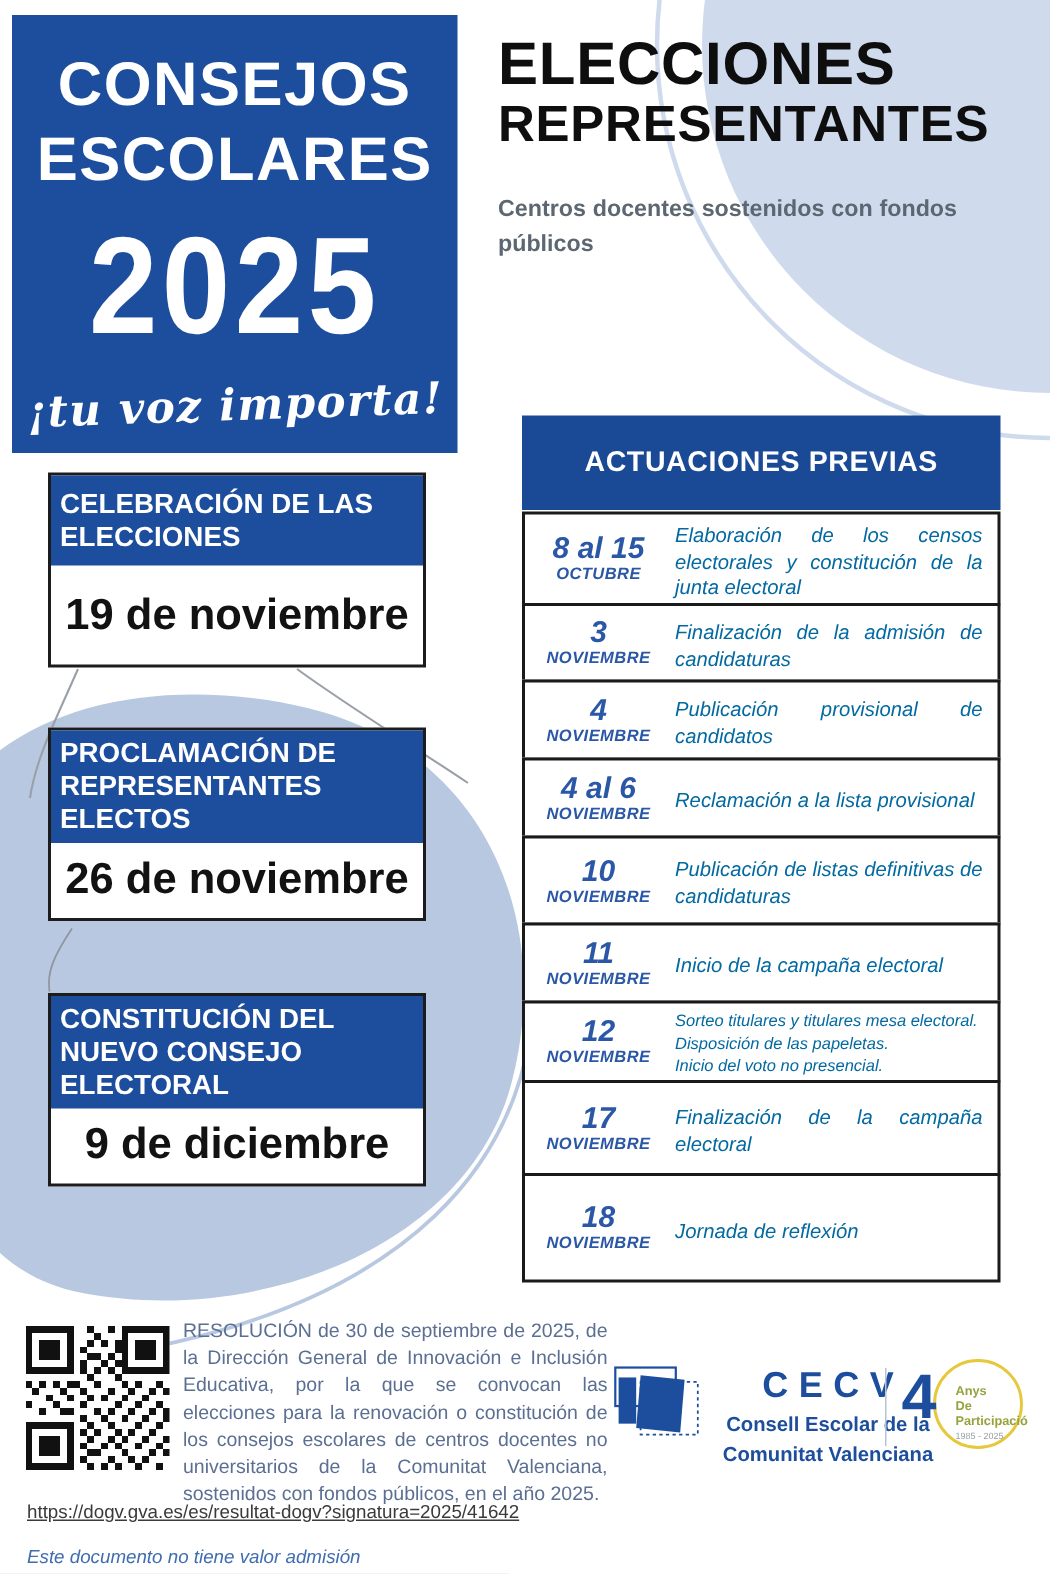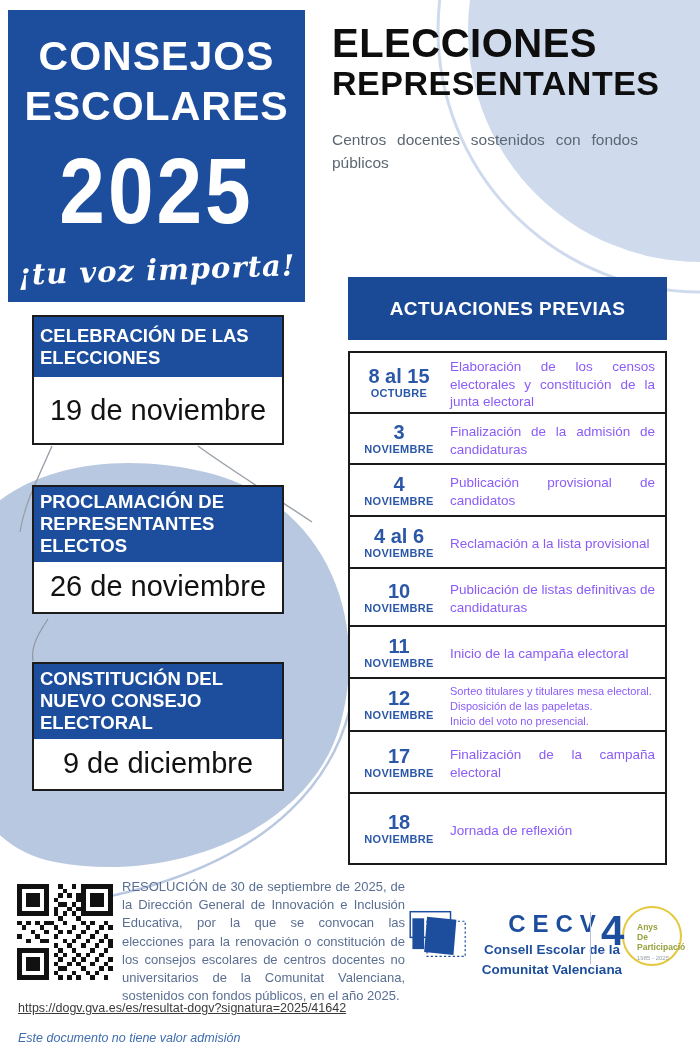--- a/index.html
+++ b/index.html
@@ -21,48 +21,48 @@
   .brand-year { font-size:82px; font-weight:800; letter-spacing:3px; transform:scaleY(1.12); margin-top:14px; }
   .brand-tagline {
     font-family:"DejaVu Serif", serif; font-style:italic; font-weight:700;
     font-size:29px; margin-top:14px; transform:rotate(-2deg); letter-spacing:1px;
   }
 
   
   .main-header { left:332px; top:22px; width:330px; }
   .mh-line1 { font-size:40px; font-weight:900; color:#0e0e0e; line-height:1.05; letter-spacing:0.5px; }
   .mh-line2 { font-size:34px; font-weight:900; color:#0e0e0e; line-height:1.15; letter-spacing:0.5px; }
-  .mh-sub   { margin-top:26px; width:306px; font-size:15.5px; font-weight:400; color:#5d6772;
+  .mh-sub   { margin-top:26px; width:306px; font-size:15.5px; font-weight:700; color:#5d6772;
               text-align:justify; line-height:1.45; }
 
   
   .milestone { left:32px; width:252px; border:2.5px solid #1c1c1c; background:#fff;
                display:flex; flex-direction:column; }
   .ms-head { background:#1d4e9d; color:#fff; font-weight:800; font-size:18.5px;
              line-height:1.2; display:flex; align-items:center;
              justify-content:center; min-height:60px; padding:4px 6px; }
   .ms-date { flex:1; display:flex; align-items:center; justify-content:center;
-             font-size:29px; font-weight:400; color:#121212; }
+             font-size:29px; font-weight:700; color:#121212; }
   .ms-1 { top:315px; height:130px; }
   .ms-2 { top:485px; height:129px; }
   .ms-2 .ms-head, .ms-3 .ms-head { min-height:64px; }
   .ms-3 { top:662px; height:129px; }
 
   
   .schedule { left:348px; top:277px; width:319px; }
   .sch-head { background:#1a4a96; color:#fff; height:63px; display:flex;
               align-items:center; justify-content:center; font-size:19px;
               font-weight:800; letter-spacing:0.4px; }
-  .sch-rows { margin-top:13px; }
+  .sch-rows { margin-top:3px;font-style:italic; }
   .sch-row { display:flex; align-items:center; background:#fff;
              border:2px solid #1a1a1a; margin-top:-2px; }
   .cell-date { width:98px; flex:0 0 98px; text-align:center; color:#2b57a7; line-height:1.1; }
   .d-num { font-size:20px; font-weight:800; }
   .d-mon { font-size:11px; font-weight:800; letter-spacing:0.3px; }
-  .cell-desc { flex:1; font-size:13.5px; color:#8b5cf6; padding:4px 10px 0 2px;
+  .cell-desc { flex:1; font-size:13.5px; color:#0369a1; padding:4px 10px 0 2px;
                line-height:1.3; text-align:justify; }
   .cell-desc.small { font-size:11px; text-align:left; white-space:pre-line; line-height:1.35; }
 
   
   .qr-box { left:17px; top:882px; width:96px; height:100px; }
   .resolution { left:122px; top:878px; width:283px; font-size:13px; color:#5b6f93;
                 text-align:justify; line-height:1.4; }
   .doc-link { left:18px; top:1001px; font-size:12.5px; color:#3a3a3a;
               text-decoration:underline; }
   .disclaimer { left:18px; top:1031px; font-size:12.5px; font-style:italic; color:#3f6db0; }

